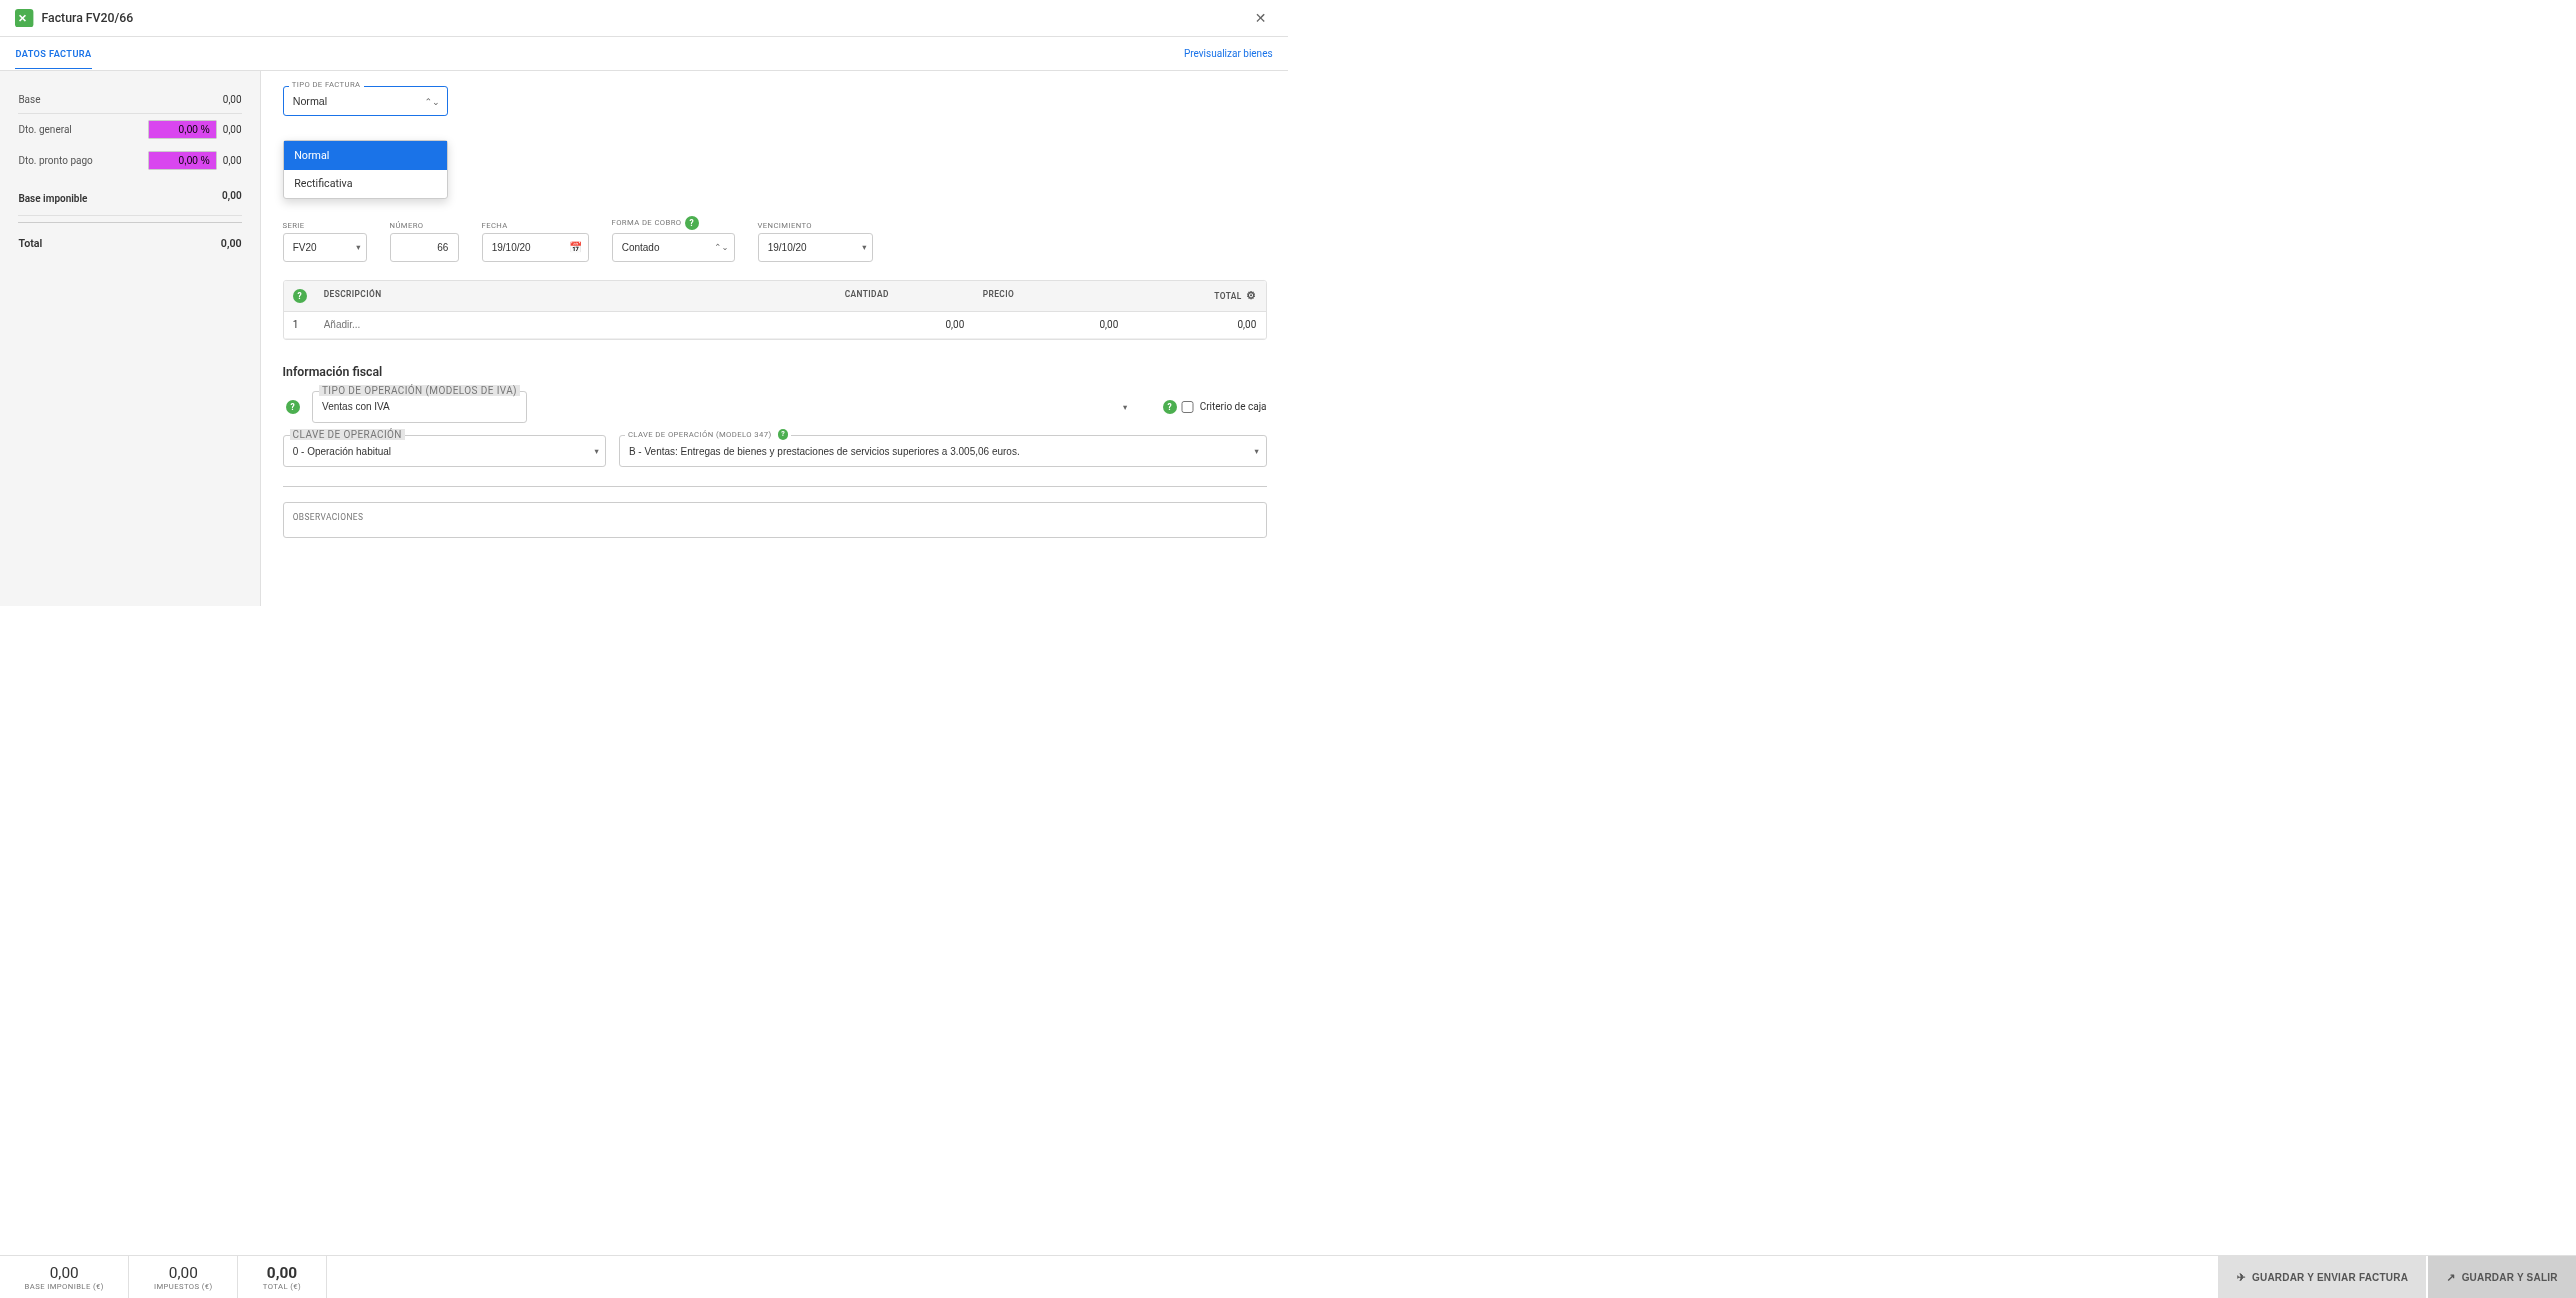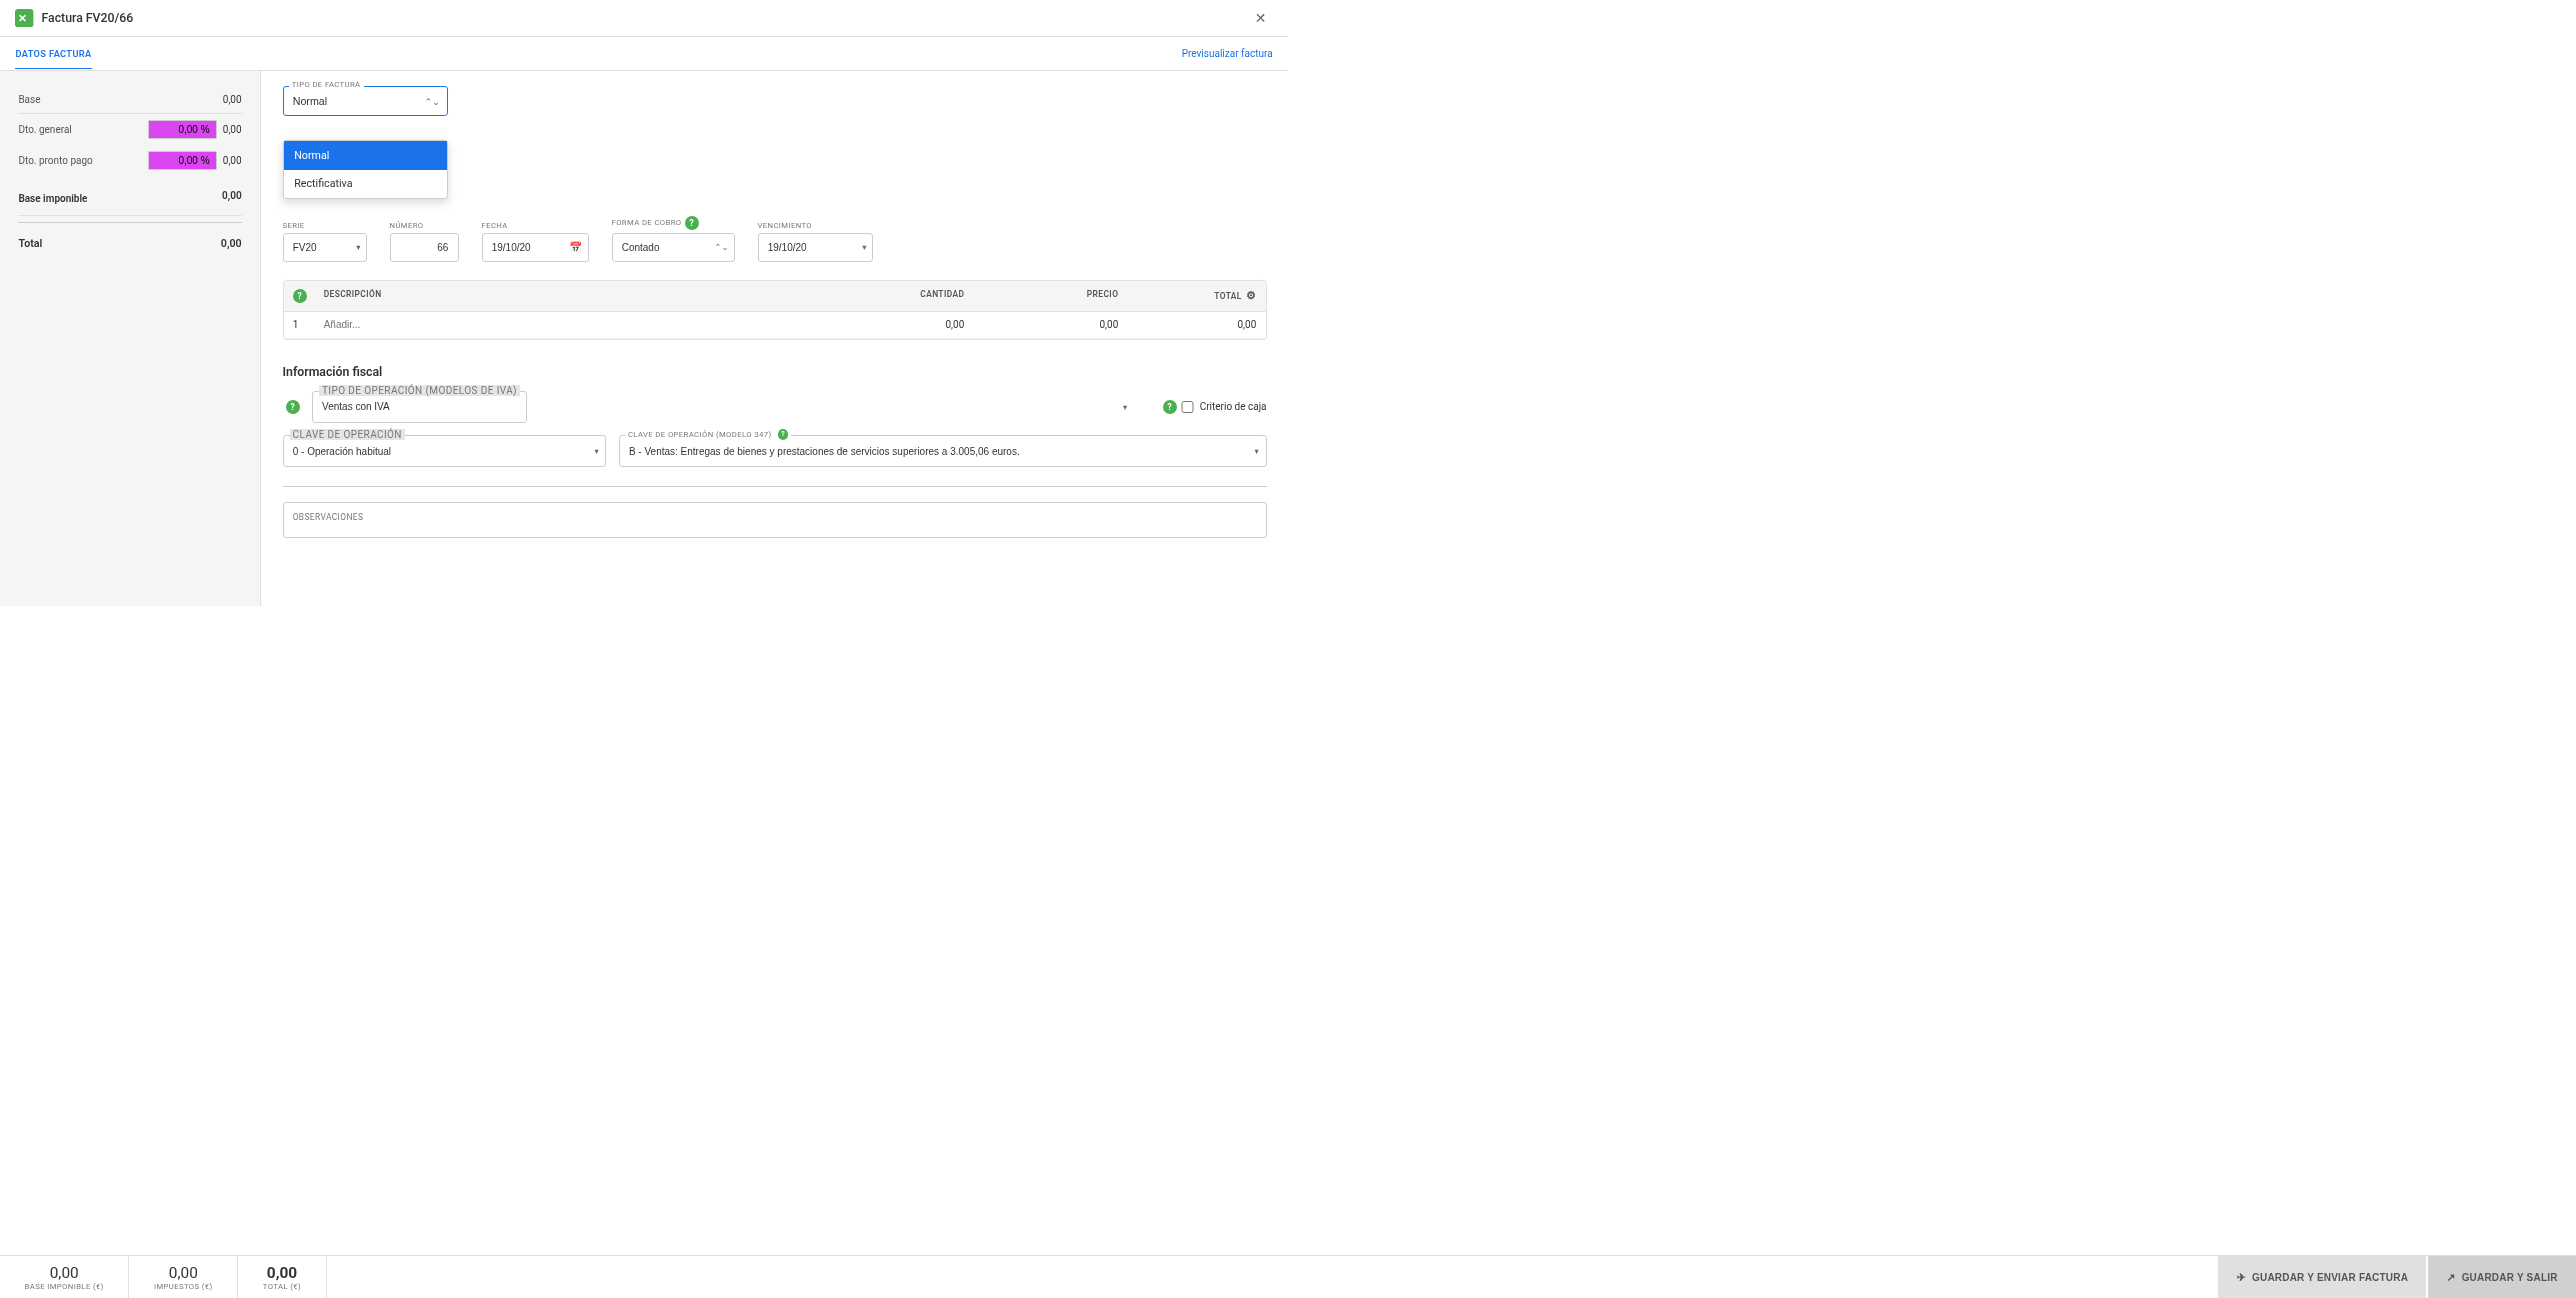--- a/index.html
+++ b/index.html
@@ -286,21 +286,21 @@
       border-bottom: 0.8px solid #e0e0e0;
     }
     .table-header-cell {
       padding: 7.7px 9.2px;
       font-size: 8.4px;
       font-weight: 600;
       color: #555;
       text-transform: uppercase;
       letter-spacing: 0.4px;
     }
-    .table-header-cell.right { text-align: right; }
+    .table-header-cell.right { text-align: left; }
     .table-row {
       display: grid;
       grid-template-columns: 31px 1fr 138px 154px 138px;
       border-bottom: 0.8px solid #f0f0f0;
       align-items: center;
     }
     .table-cell {
       padding: 7.7px 9.2px;
       font-size: 10px;
       color: #333;
@@ -520,21 +520,21 @@
       <rect width="24" height="24" rx="4" fill="#4CAF50"></rect>
       <text x="4" y="17" font-size="14" font-weight="bold" fill="white">✕</text>
     </svg>
     <span class="title-text">Factura FV20/66</span>
   </div>
   <button class="close-btn">✕</button>
 </div>
 
 <div class="tab-bar">
   <div class="tab-item">DATOS FACTURA</div>
-  <a class="preview-link">Previsualizar factura</a>
+  <a class="preview-link">Previsualizar bienes</a>
 </div>
 
 <div class="main-content">
 
   <div class="left-panel">
     <div class="summary-row">
       <span class="summary-label">Base</span>
       <span class="summary-value">0,00</span>
     </div>
     <div class="summary-input-row">

